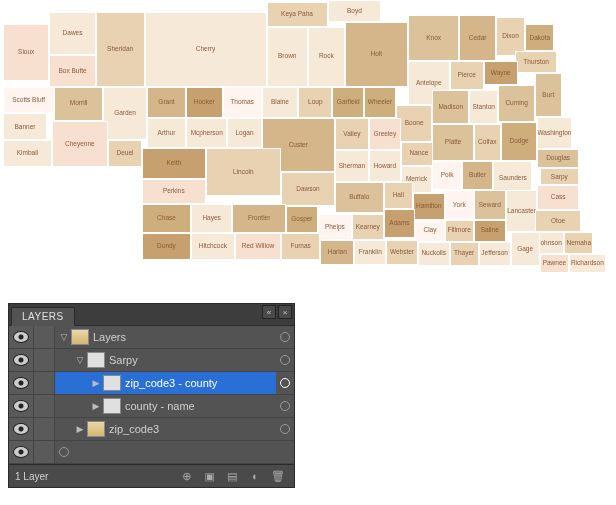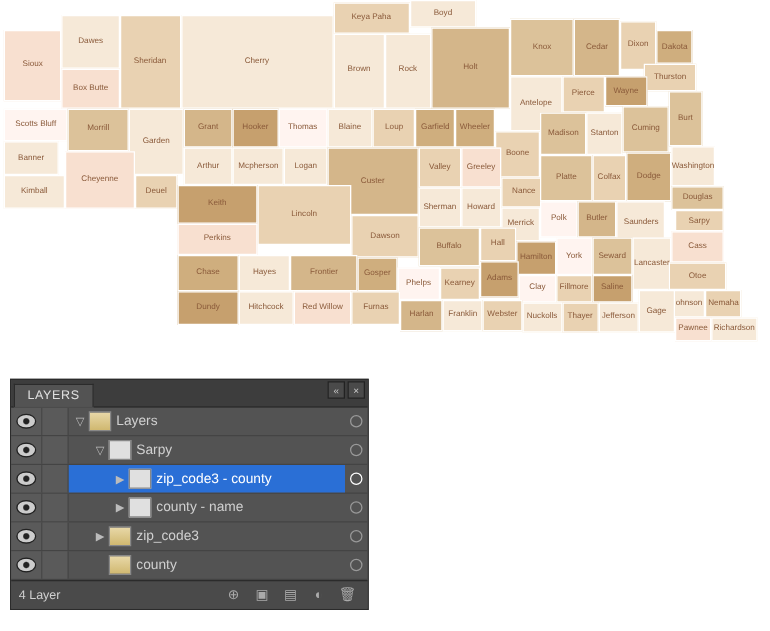--- a/index.html
+++ b/index.html
@@ -310,32 +310,27 @@
         </div>
         <div class="target">
           <div class="circle"></div>
         </div>
       </div>
       <div class="row">
         <div class="vis-col">
           <div class="eye"></div>
         </div>
         <div class="lock-col"></div>
-        <div class="content" style="padding-left: 20px;">
-          <span class="tw"></span>
-          <span class="thumb folder"></span>
-          <span>county</span>
-        </div>
         <div class="target">
           <div class="circle"></div>
         </div>
       </div>
     </div>
   <div class="layer-footer">
-    <span>4 Layer</span>
+    <span>1 Layer</span>
     <span class="footer-icons">
       <span>⊕</span>
       <span>▣</span>
       <span>▤</span>
       <span>◐</span>
       <span>🗑</span>
     </span>
   </div>
 </div>
 

